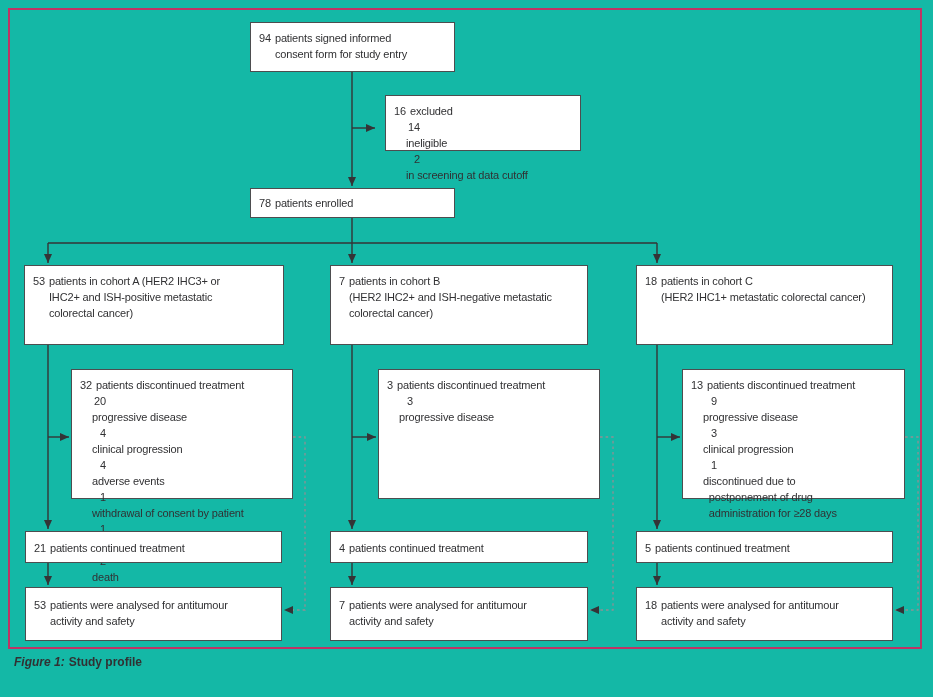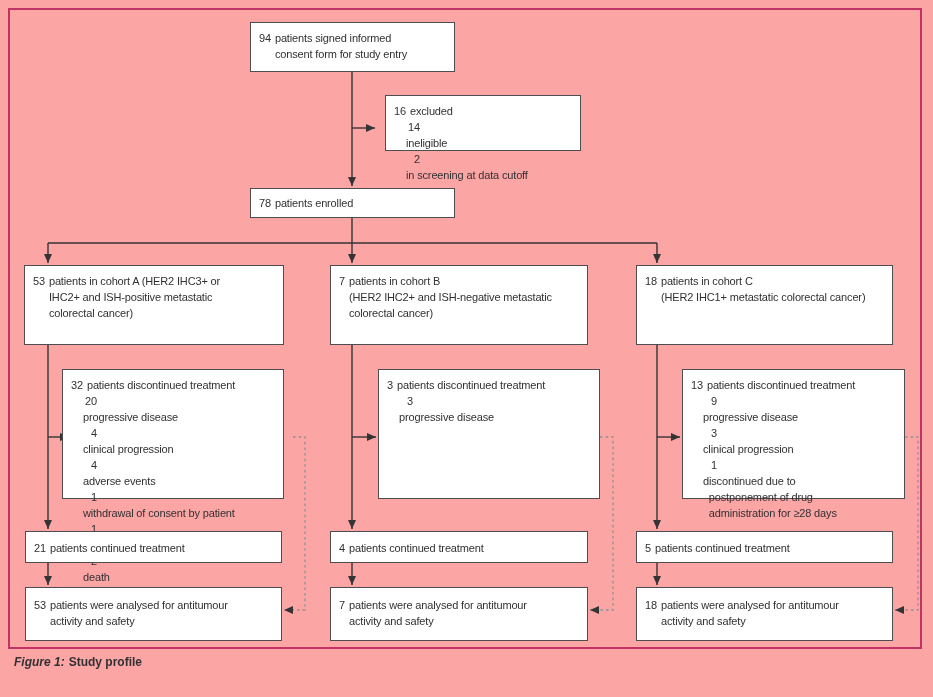--- a/index.html
+++ b/index.html
@@ -1,17 +1,17 @@
 <!DOCTYPE html>
 <html><head>
 <meta charset="utf-8">
 <style>
   html,body{margin:0;padding:0;background:#ffffff;}
   #stage{
-    position:relative;width:933px;height:697px;background:#fca5a5;
+    position:relative;width:933px;height:697px;background:#14b8a6;
     font-family:"Liberation Sans",sans-serif;color:#313133;overflow:hidden;
   }
   #frame{
     position:absolute;left:8px;top:8px;width:914px;height:641px;
     border:2px solid #bf3465;box-sizing:border-box;background:transparent;
   }
   #connectors{position:absolute;left:0;top:0;width:933px;height:697px;}
   .box{
     position:absolute;background:#ffffff;border:1.5px solid #4d4d4f;
     box-sizing:border-box;padding:7px 5px 4px 8px;
@@ -111,21 +111,21 @@
     </div>
   </div>
   <div class="box" style="left:636px;top:265px;width:257px;height:80px;">
     <div class="ln">
       <span class="n">18</span>
       <span class="t">patients in cohort C
 (HER2 IHC1+ metastatic colorectal cancer)</span>
     </div>
   </div>
 
-  <div class="box" style="left:62px;top:369px;width:222px;height:130px;">
+  <div class="box" style="left:71px;top:369px;width:222px;height:130px;">
     <div class="ln">
       <span class="n">32</span>
       <span class="t">patients discontinued treatment</span>
     </div>
     <div class="ln lv1">
       <span class="n">20</span>
       <span class="t">progressive disease</span>
     </div>
     <div class="ln lv1">
       <span class="n">4</span>

